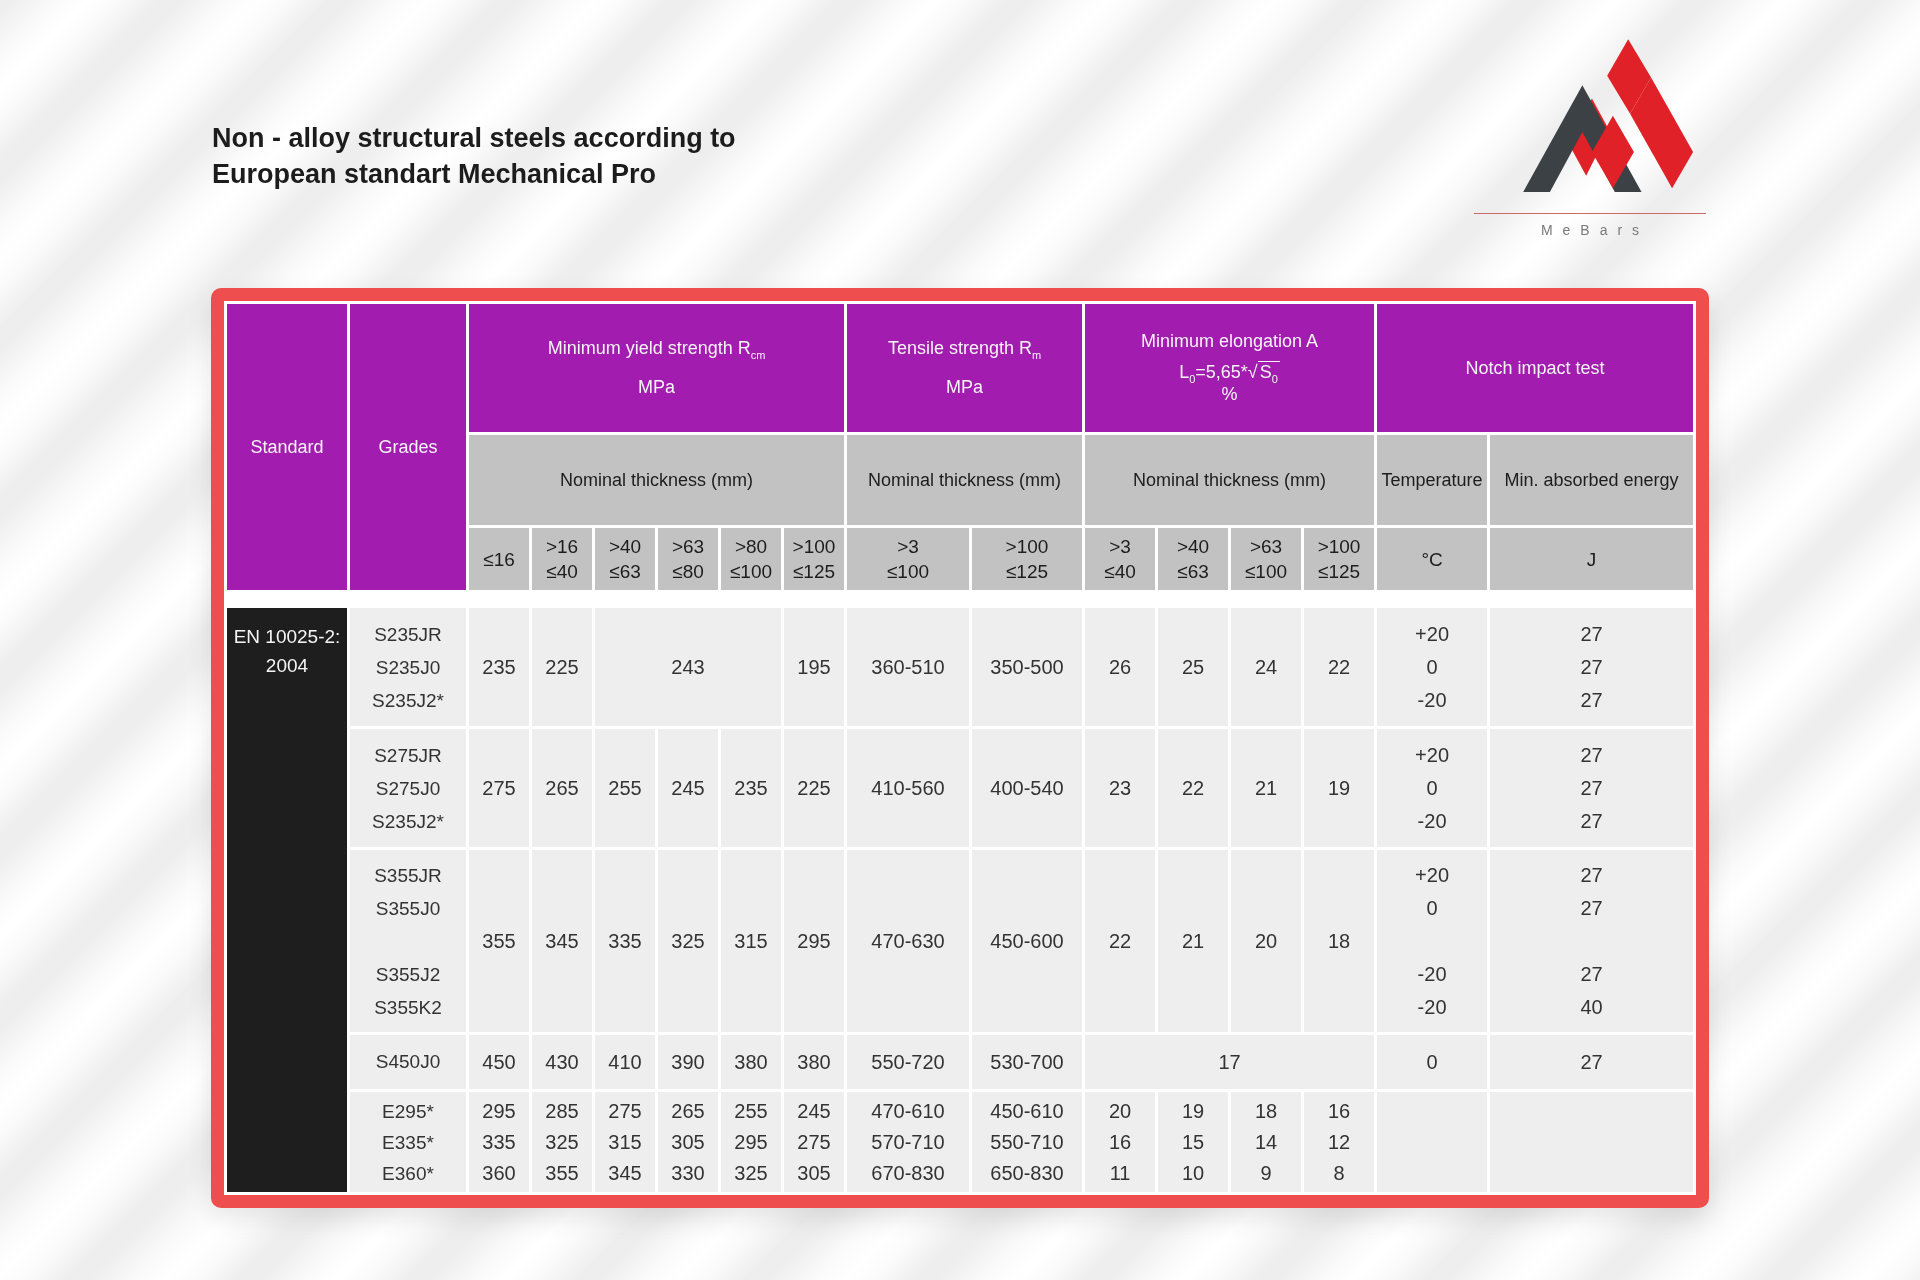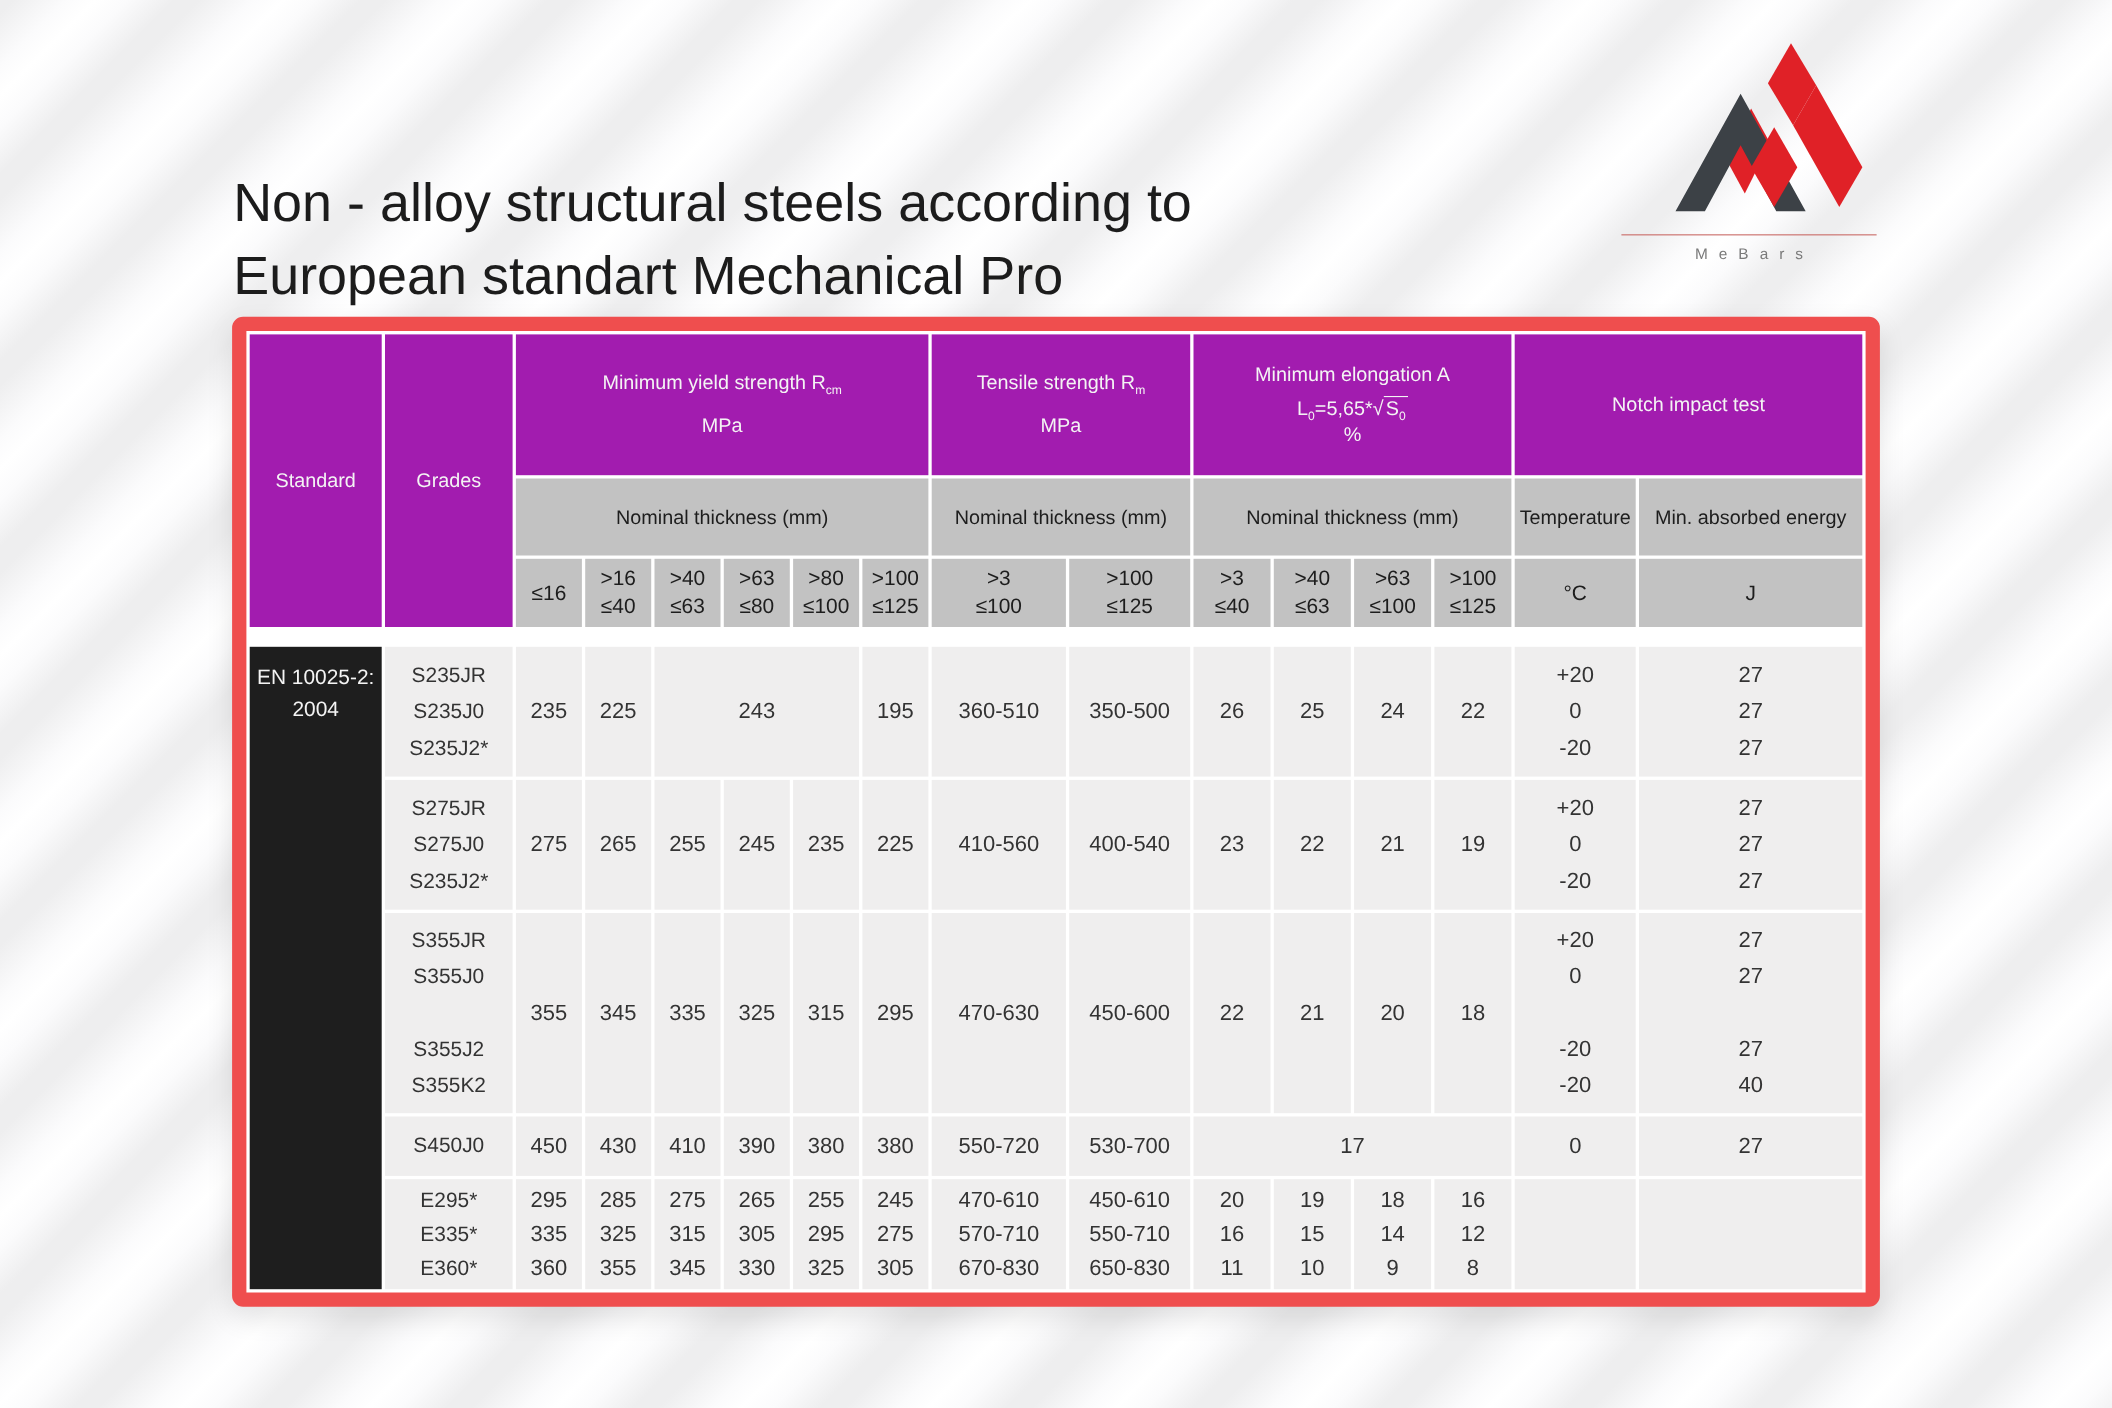--- a/index.html
+++ b/index.html
@@ -6,22 +6,22 @@
   body{
     width:1920px;height:1280px;position:relative;overflow:hidden;
     font-family:"Liberation Sans","DejaVu Sans",sans-serif;
     background-color:#f5f5f6;
     background-image:repeating-linear-gradient(135deg,
       #eeeeef 0px, #eeeeef 8px, #fbfbfc 42px, #ffffff 62px,
       #fbfbfc 82px, #eeeeef 112px, #eeeeef 120px);
   }
   
   .title{
-    position:absolute;left:212px;top:152px;
-    font-size:49px;font-weight:400;color:#1c1c1c;line-height:1.35;
+    position:absolute;left:212px;top:120px;
+    font-size:27px;font-weight:700;color:#1c1c1c;line-height:1.35;
     letter-spacing:0px;
   }
   
   .logo{position:absolute;left:1440px;top:38px;width:300px;text-align:center;}
   .logo svg{display:block;margin:0 auto;}
   .logo-name{font-size:32px;color:#2b2b2b;font-weight:500;letter-spacing:1px;margin-top:2px;}
   .logo-divider{height:1px;background:#c96a66;margin:10px 34px 8px 34px;}
   .logo-sub{font-size:14px;color:#7a7a7a;letter-spacing:10px;padding-left:10px;}
   
   .table-frame{
@@ -30,21 +30,21 @@
     box-shadow:0 10px 24px rgba(0,0,0,0.10);
   }
   table.steel{
     border-collapse:separate;border-spacing:3px;
     width:1472px;table-layout:fixed;
   }
   th,td{padding:0 2px;text-align:center;overflow:hidden;}
   
   tr.h1 th{background:#a21caf;color:#f4f4f4;font-weight:400;font-size:18px;vertical-align:middle;}
   tr.h1{height:128px;}
-  tr.h2{height:70px;}
+  tr.h2{height:90px;}
   tr.h3{height:62px;}
   .darkcell{background:#1e1e1e;color:#f4f4f4;font-weight:400;}
   .graycell{background:#c2c2c2;color:#1d1d1d;font-weight:400;font-size:18px;vertical-align:middle;}
   .thick{font-size:19px;line-height:25px;}
   .hunit{margin-top:16px;}
   .formula{margin-top:10px;}
   .formula .ovl{border-top:1.5px solid #f4f4f4;padding:0 2px;text-align:right;}
   sub{font-size:11px;}
   
   tr.spacer{height:12px;}

